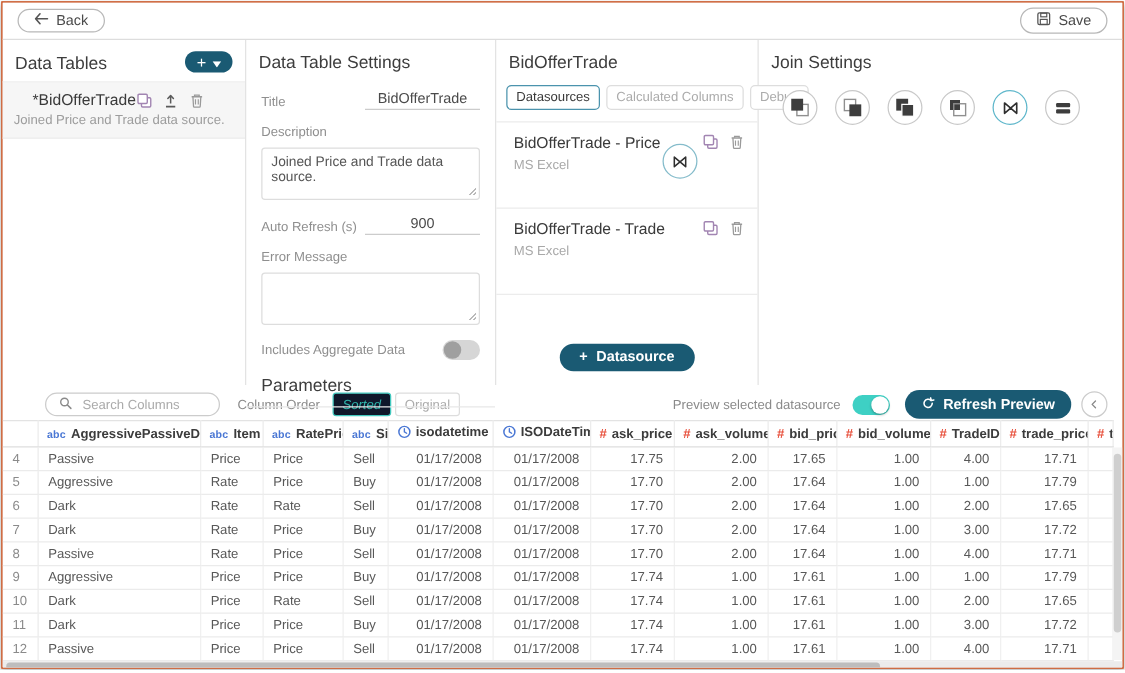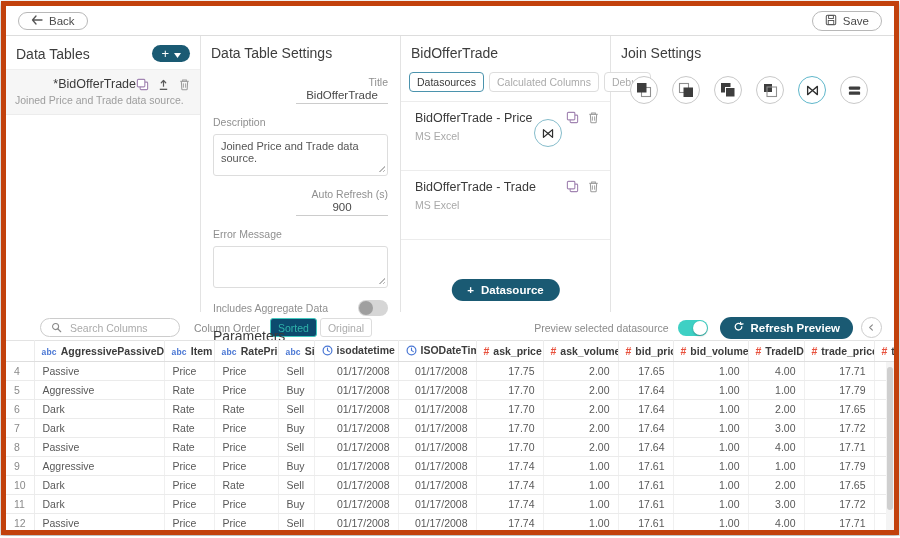--- a/index.html
+++ b/index.html
@@ -1,42 +1,42 @@
 <!DOCTYPE html>
 <html><head>
 <meta charset="utf-8">
 <style>
   html,body{margin:0;padding:0;background:#fff;}
   *{box-sizing:border-box;}
-  .window{position:relative;width:898px;height:534px;margin:1px;border:5px solid #c2410c;background:#fff;
+  .window{position:relative;width:898px;height:534px;margin:1px;border:1px solid #c2410c;background:#fff;
           font-family:"Liberation Sans",sans-serif;overflow:hidden;box-shadow:0 2px 5px rgba(0,0,0,.35);}
   
   .topbar{height:30px;border-bottom:1px solid #ddd;display:flex;align-items:center;justify-content:space-between;padding:0 12px;}
   .btn-outline{display:inline-flex;align-items:center;gap:6px;border:1px solid #b8b8b8;border-radius:12px;
                padding:2px 12px;font-size:11.5px;color:#4a4a4a;background:#fff;cursor:pointer;font-family:inherit;}
   
   .main{display:flex;height:276px;}
   .panel{position:relative;border-right:1px solid #e3e3e3;}
   .p-tables{width:195px;}
   .p-settings{width:200px;}
   .p-sources{width:210px;}
   .p-join{flex:1;border-right:none;}
   .panel-head{display:flex;align-items:center;justify-content:space-between;padding:9px 10px 7px 10px;}
   .panel-title{font-size:14px;color:#3d3d3d;}
   .add-pill{display:inline-flex;align-items:center;gap:5px;background:#1a5a73;color:#fff;border:none;border-radius:10px;
             padding:2px 9px;font-size:13px;line-height:13px;cursor:pointer;}
   
   .dt-item{background:#f6f6f6;padding:7px 9px 8px 9px;border-top:1px solid #efefef;border-bottom:1px solid #ececec;cursor:pointer;}
-  .dt-item-top{display:flex;justify-content:flex-end;align-items:center;margin-left:15px;}
+  .dt-item-top{display:flex;justify-content:flex-start;align-items:center;margin-left:15px;}
   .dt-item-name{font-size:12.5px;color:#3a3a3a;}
   .dt-item-desc{font-size:10.5px;color:#9d9d9d;margin-top:3px;}
   .icon-row{display:flex;gap:8px;align-items:center;}
   .icon-btn{background:none;border:none;padding:0;cursor:pointer;display:inline-flex;align-items:center;}
   
-  .field-row{display:flex;align-items:flex-end;justify-content:space-between;margin:8px 12px 0 12px;flex-direction:column;}
+  .field-row{display:flex;align-items:flex-end;justify-content:space-between;margin:8px 12px 0 12px;}
   .f-label{font-size:10.5px;color:#8f8f8f;}
   .f-label.block{display:block;margin:12px 12px 0 12px;}
   .inline-input{width:92px;border:none;border-bottom:1px solid #ccc;font-size:11.5px;color:#4a4a4a;
                 padding:1px 0 2px 0;text-align:center;background:transparent;font-family:inherit;outline:none;}
   .ta-wrap{position:relative;margin:6px 12px 0 12px;}
   .ta-wrap textarea{width:100%;height:42px;border:1px solid #ddd;border-radius:3px;font-size:11px;color:#555;
                     padding:5px 7px;resize:none;font-family:inherit;outline:none;display:block;}
   .ta-wrap::after{content:"";position:absolute;right:3px;bottom:4px;width:8px;height:8px;
                   background:repeating-linear-gradient(135deg,transparent 0 1.6px,#b9b9b9 1.6px 2.6px);
                   clip-path:polygon(100% 0,100% 100%,0 100%);pointer-events:none;}
@@ -67,21 +67,21 @@
   .join-btn{width:28px;height:28px;border-radius:50%;border:1px solid #c9c9c9;background:#fff;display:flex;
             align-items:center;justify-content:center;padding:0;cursor:pointer;}
   .join-btn.selected{border-color:#5fb7cb;}
   
   .toolbar{height:28px;display:flex;align-items:center;padding:3px 12px 0 34px;}
   .search-box{display:flex;align-items:center;gap:6px;border:1px solid #ccc;border-radius:11px;height:19px;padding:0 10px;width:140px;}
   .search-box input{border:none;outline:none;font-size:10.5px;color:#666;width:100%;background:transparent;font-family:inherit;}
   .search-box input::placeholder{color:#aaa;}
   .tb-label{font-size:10.5px;color:#8a8a8a;}
   .seg{font-size:10.5px;padding:2.5px 7px;border-radius:3px;background:#fff;cursor:pointer;font-family:inherit;}
-  .seg.sorted{border:1px solid #41c8be;color:#2fb3aa;background:#0c4a6e;}
+  .seg.sorted{border:1px solid #41c8be;color:#2fb3aa;background:#0f172a;font-style:italic;}
   .seg.original{border:1px solid #ddd;color:#ababab;margin-left:3px;}
   .refresh-btn{background:#1a5a73;color:#fff;border-radius:13px;padding:4.5px 13px;font-size:11.5px;font-weight:bold;
                display:flex;align-items:center;gap:7px;border:none;cursor:pointer;font-family:inherit;}
   .collapse-btn{width:21px;height:21px;border-radius:50%;border:1px solid #ccc;background:#fff;display:flex;
                 align-items:center;justify-content:center;padding:0;cursor:pointer;}
   
   .table-zone{position:relative;height:202px;overflow:hidden;}
   table{border-collapse:collapse;table-layout:fixed;width:888px;}
   th{height:21px;font-size:10.5px;font-weight:bold;color:#3c3c3c;border-top:1px solid #e3e3e3;border-bottom:1px solid #dedede;
      border-right:1px solid #ececec;padding:0 7px;white-space:nowrap;overflow:hidden;background:#fff;}

